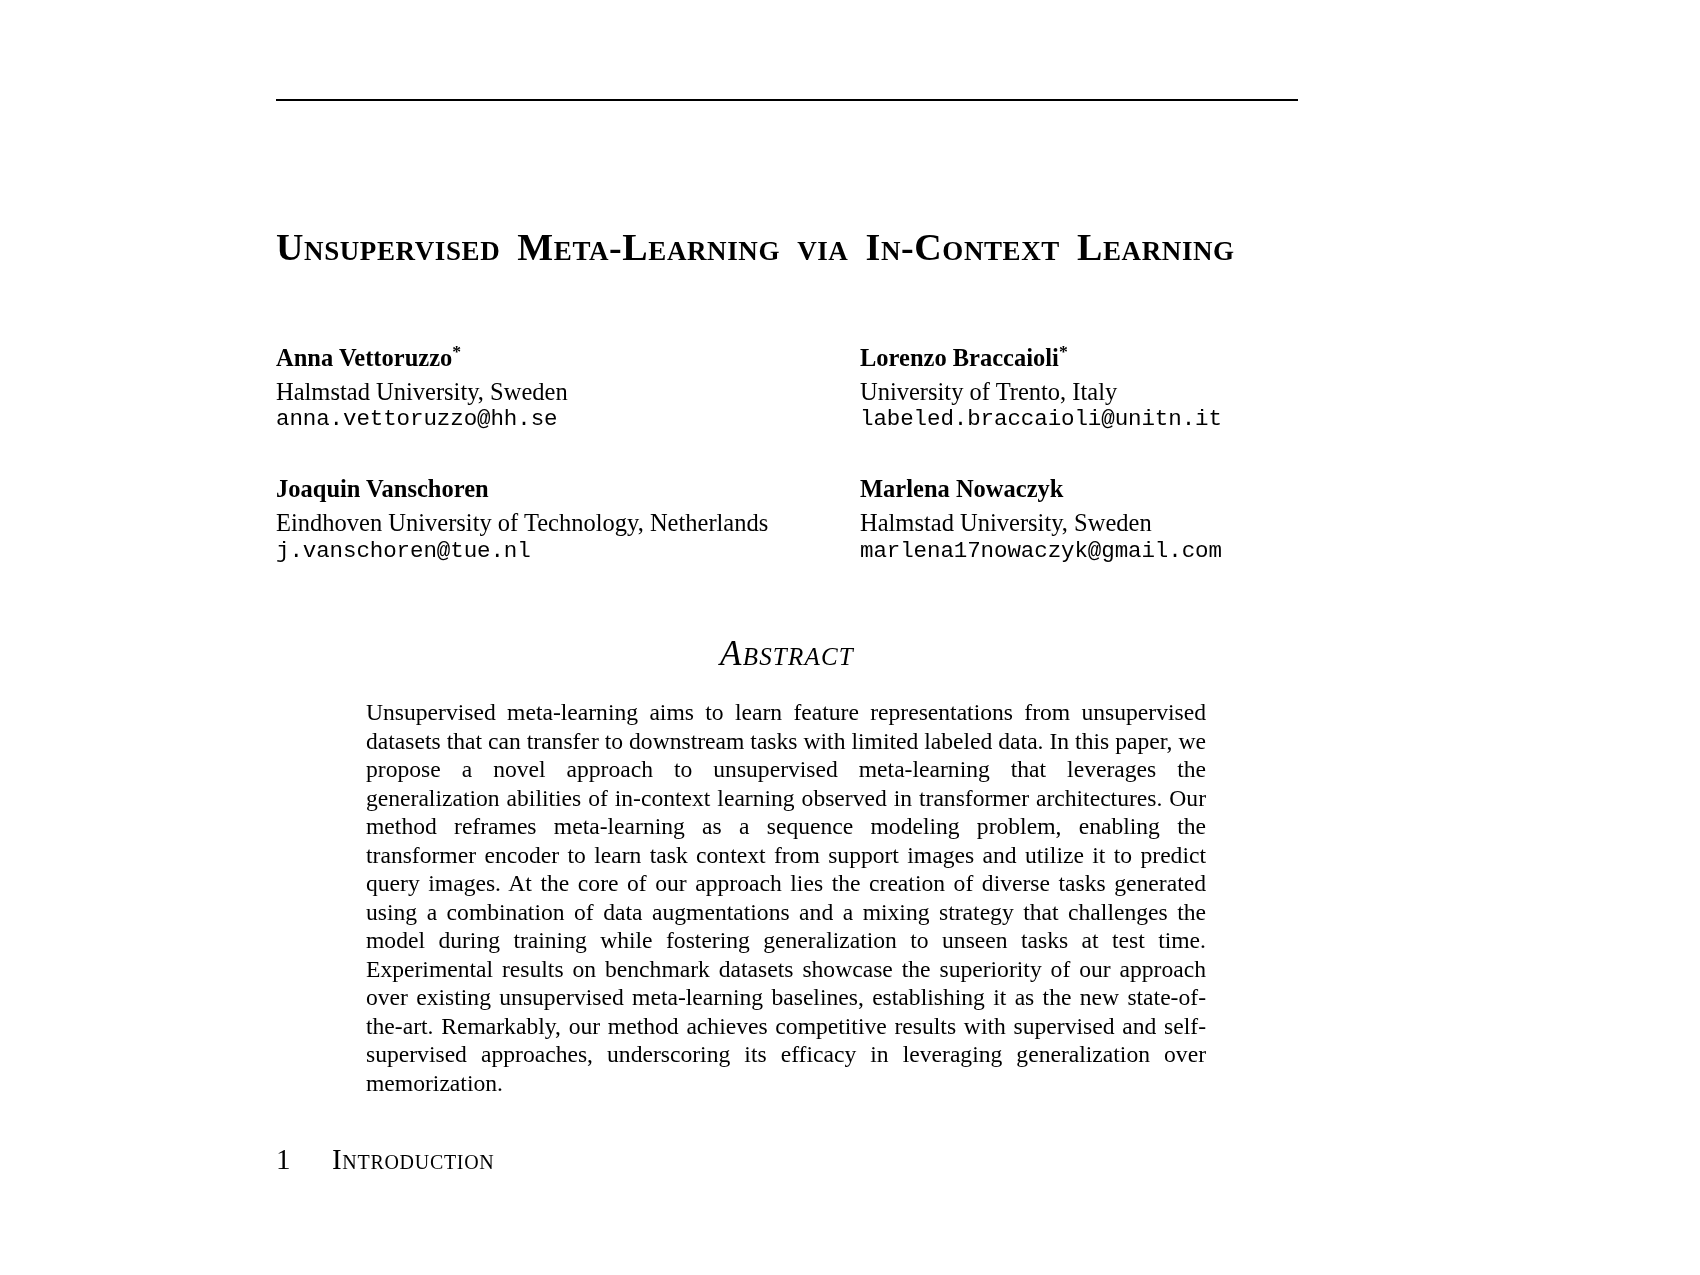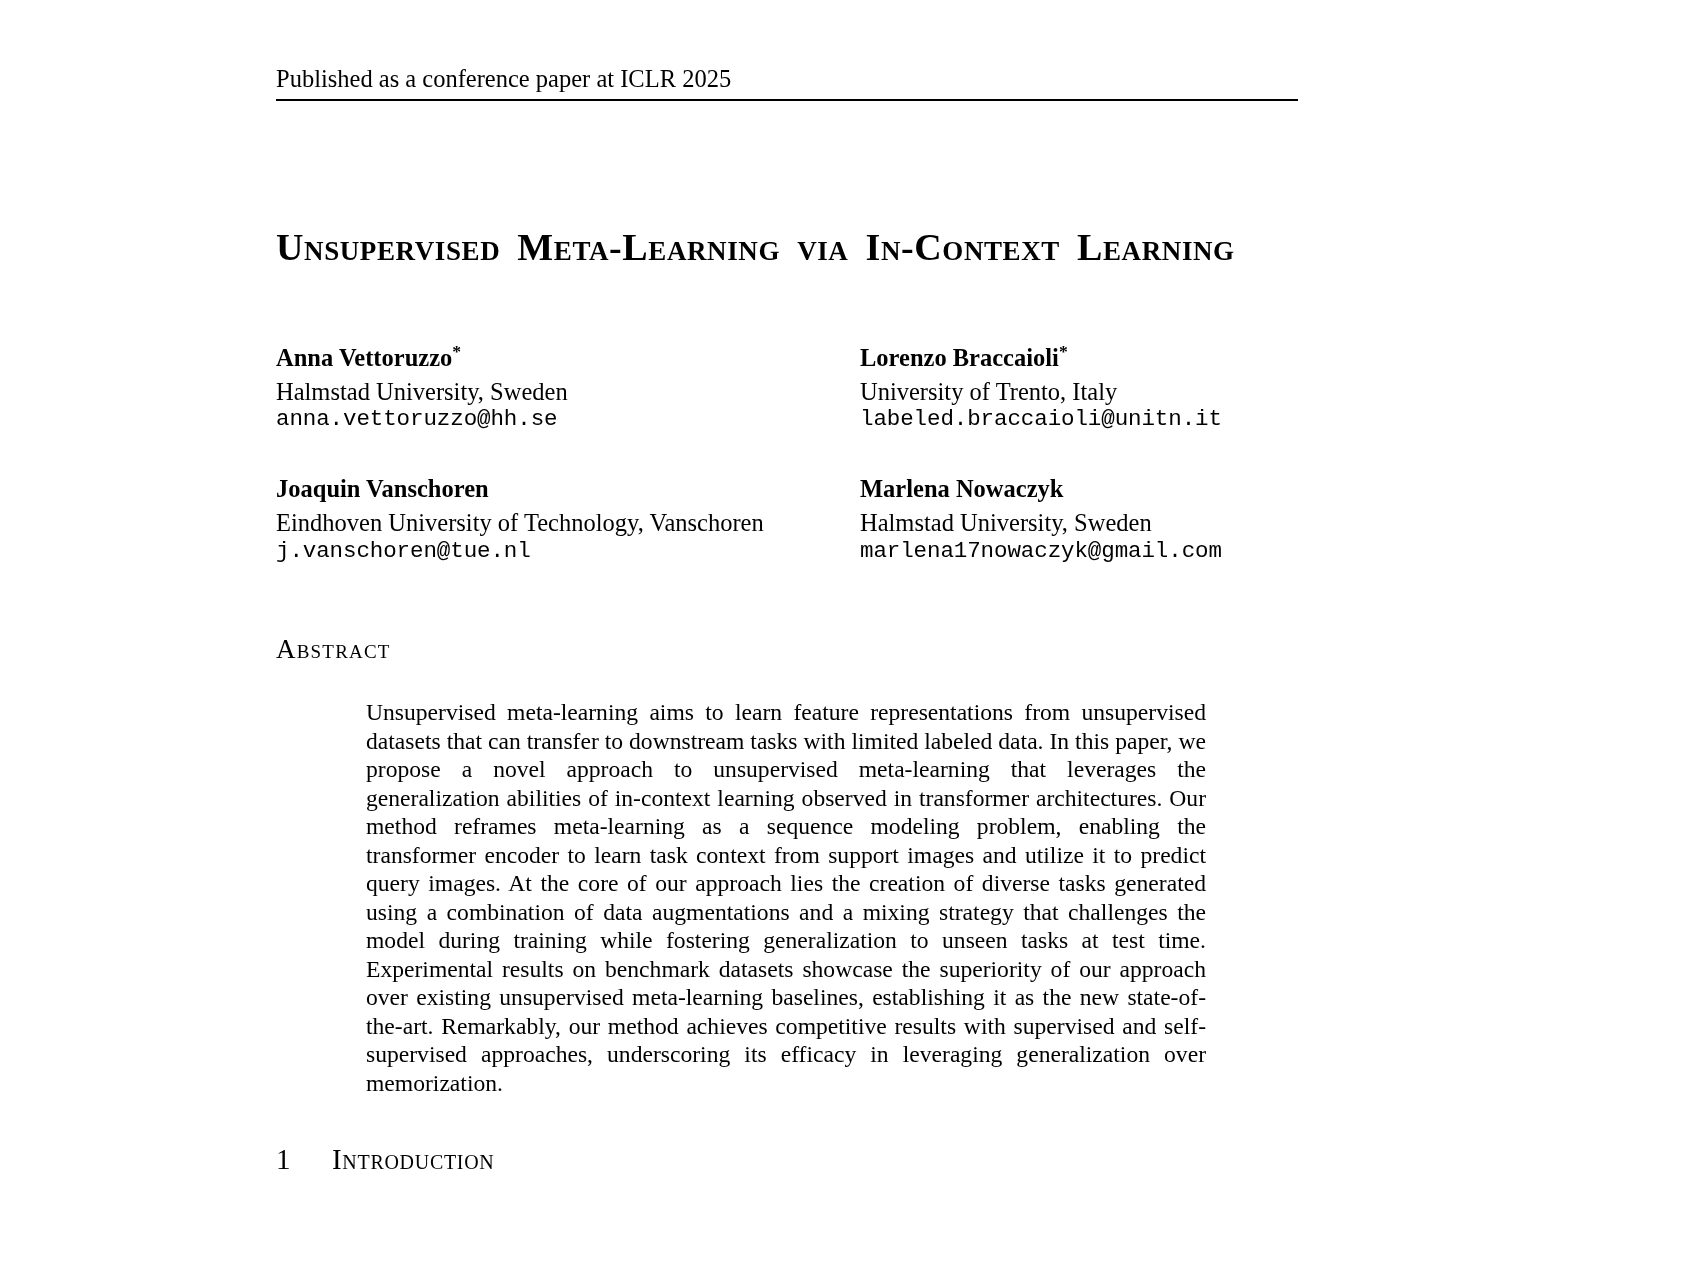--- a/index.html
+++ b/index.html
@@ -99,23 +99,25 @@
     letter-spacing: -0.1px;
     white-space: nowrap;
   }
 
   
   .abstract-heading {
     position: absolute;
     left: 0;
     top: 634px;
     width: 1022px;
-    font-size: 27px;
+    text-align: center;
+    font-size: 35px;
     font-variant: small-caps;
     letter-spacing: 1.2px;
+    font-style: italic;
   }
   .abstract-body {
     position: absolute;
     left: 90px;
     top: 698px;
     width: 840px;
     font-size: 23.6px;
     line-height: 28.5px;
     text-align: justify;
     text-justify: inter-word;
@@ -138,21 +140,20 @@
     flex: 0 0 56px;
     font-variant: normal;
   }
   .section-title { flex: 1 1 auto; }
 </style>
 </head>
 <body>
 
 <div class="page">
 
-  <div class="running-head">Published as a conference paper at ICLR 2025</div>
   <div class="head-rule"></div>
 
   <h1 class="paper-title">Unsupervised Meta-Learning via In-Context Learning</h1>
 
   <div class="authors">
 
     <div class="author-row first">
       <div class="author-col left">
         <div class="author-name"><span>Anna Vettoruzzo</span><sup>*</sup></div>
         <div class="author-affil">Halmstad University, Sweden</div>
@@ -161,21 +162,21 @@
       <div class="author-col right">
         <div class="author-name"><span>Lorenzo Braccaioli</span><sup>*</sup></div>
         <div class="author-affil">University of Trento, Italy</div>
         <div class="author-email">labeled.braccaioli@unitn.it</div>
       </div>
     </div>
 
     <div class="author-row second">
       <div class="author-col left">
         <div class="author-name"><span>Joaquin Vanschoren</span><sup></sup></div>
-        <div class="author-affil">Eindhoven University of Technology, Vanschoren</div>
+        <div class="author-affil">Eindhoven University of Technology, Netherlands</div>
         <div class="author-email">j.vanschoren@tue.nl</div>
       </div>
       <div class="author-col right">
         <div class="author-name"><span>Marlena Nowaczyk</span><sup></sup></div>
         <div class="author-affil">Halmstad University, Sweden</div>
         <div class="author-email">marlena17nowaczyk@gmail.com</div>
       </div>
     </div>
 
   </div>

